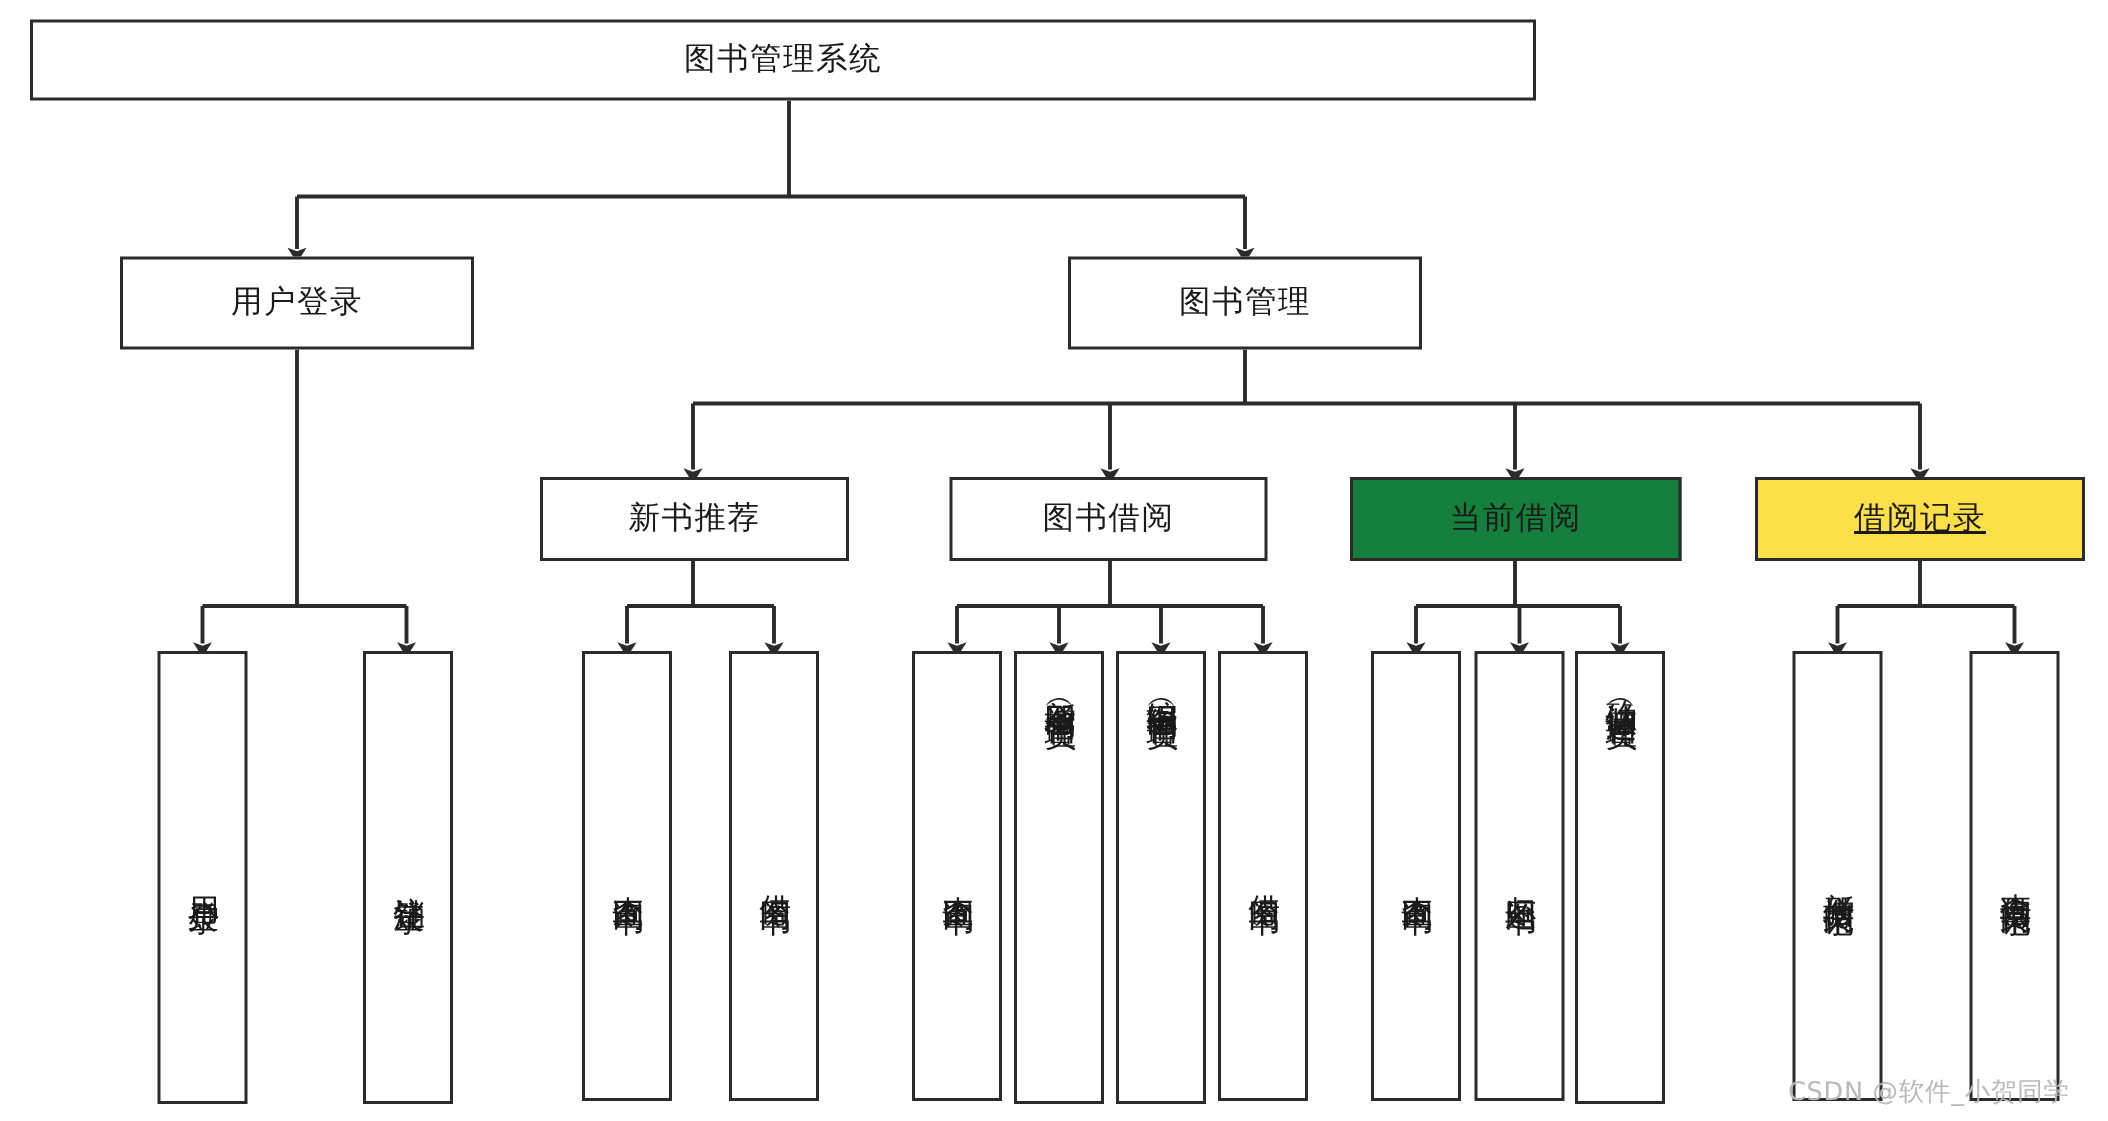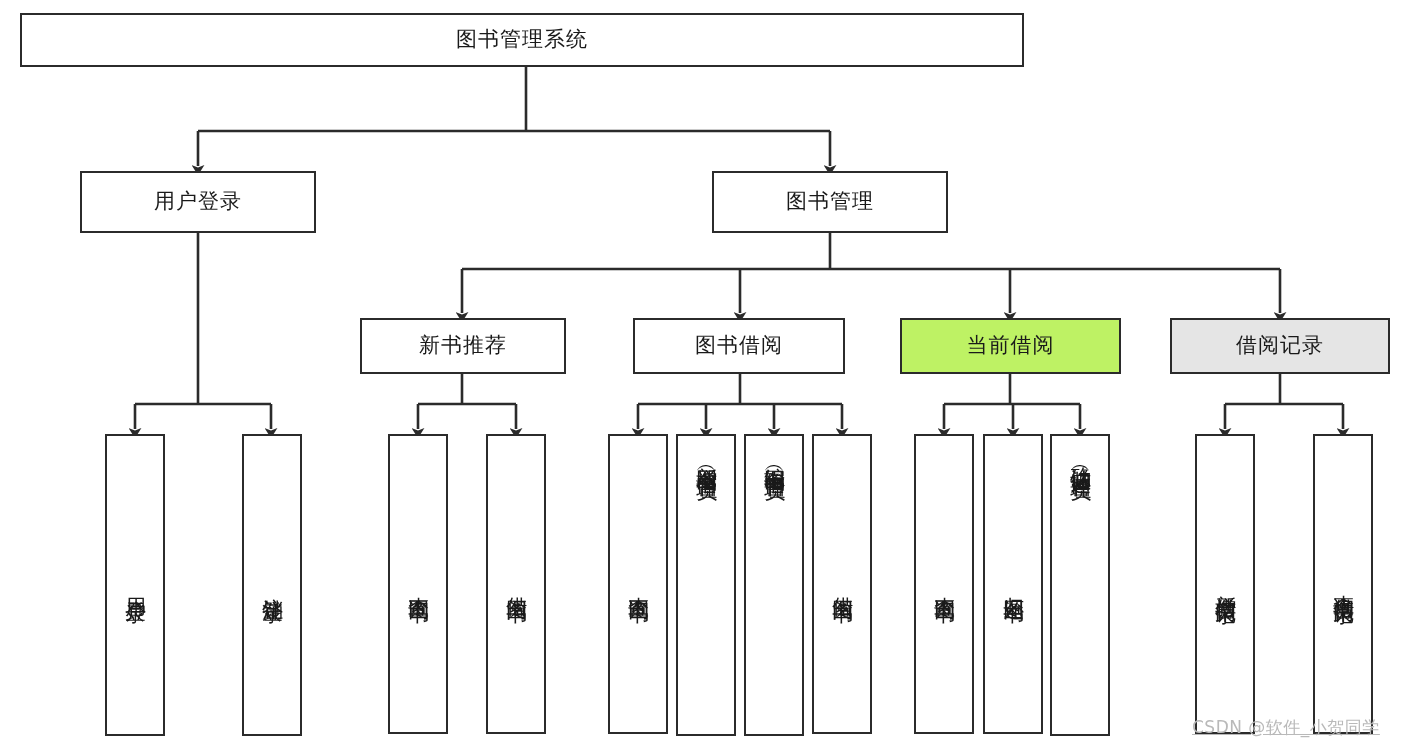--- a/index.html
+++ b/index.html
@@ -136,24 +136,24 @@
   <div class="node horizontal" style="left: 712px; top: 171px; width: 236px; height: 62px; border-color: rgb(43, 43, 43); background: rgb(255, 255, 255); color: rgb(26, 26, 26);">
     <span>图书管理</span>
   </div>
 
   <div class="node horizontal" style="left: 633px; top: 318px; width: 212px; height: 56px; border-color: rgb(43, 43, 43); background: rgb(255, 255, 255); color: rgb(26, 26, 26);">
     <span>图书借阅</span>
   </div>
   <div class="node horizontal" style="left: 360px; top: 318px; width: 206px; height: 56px; border-color: rgb(43, 43, 43); background: rgb(255, 255, 255); color: rgb(26, 26, 26);">
     <span>新书推荐</span>
   </div>
-  <div class="node horizontal" style="left: 900px; top: 318px; width: 221px; height: 56px; border-color: rgb(43, 43, 43); background: #bef264; color: rgb(26, 26, 26);">
+  <div class="node horizontal" style="left: 900px; top: 318px; width: 221px; height: 56px; border-color: rgb(43, 43, 43); background: #15803d; color: rgb(26, 26, 26);">
     <span>当前借阅</span>
   </div>
-  <div class="node horizontal" style="left: 1170px; top: 318px; width: 220px; height: 56px; border-color: rgb(43, 43, 43); background: #e5e5e5; color: rgb(26, 26, 26);">
+  <div class="node horizontal" style="left: 1170px; top: 318px; width: 220px; height: 56px; border-color: rgb(43, 43, 43); background: #fde047; color: rgb(26, 26, 26); text-decoration: underline;">
     <span>借阅记录</span>
   </div>
 
   <div class="node vertical center-text" style="left: 105px; top: 434px; width: 60px; height: 302px; border-color: rgb(43, 43, 43); background: rgb(255, 255, 255); color: rgb(26, 26, 26);">
     <span class="vlabel">用户登录</span>
   </div>
   <div class="node vertical center-text" style="left: 242px; top: 434px; width: 60px; height: 302px; border-color: rgb(43, 43, 43); background: rgb(255, 255, 255); color: rgb(26, 26, 26);">
     <span class="vlabel">注销登录</span>
   </div>
   <div class="node vertical center-text" style="left: 388px; top: 434px; width: 60px; height: 300px; border-color: rgb(43, 43, 43); background: rgb(255, 255, 255); color: rgb(26, 26, 26);">
@@ -183,15 +183,15 @@
   <div class="node vertical" style="left: 1050px; top: 434px; width: 60px; height: 302px; border-color: rgb(43, 43, 43); background: rgb(255, 255, 255); color: rgb(26, 26, 26);">
     <span class="vlabel">确认归还（管理员）</span>
   </div>
   <div class="node vertical center-text" style="left: 1195px; top: 434px; width: 60px; height: 300px; border-color: rgb(43, 43, 43); background: rgb(255, 255, 255); color: rgb(26, 26, 26);">
     <span class="vlabel">新增借阅记录</span>
   </div>
   <div class="node vertical center-text" style="left: 1313px; top: 434px; width: 60px; height: 300px; border-color: rgb(43, 43, 43); background: rgb(255, 255, 255); color: rgb(26, 26, 26);">
     <span class="vlabel">查询借阅记录</span>
   </div>
 
-  <div class="watermark" style="left: 1192px; top: 716px; color: rgb(185, 185, 185); text-decoration: underline;">CSDN @软件_小贺同学</div>
+  <div class="watermark" style="left: 1192px; top: 716px; color: rgb(185, 185, 185);">CSDN @软件_小贺同学</div>
 
 </div>
 
 </body></html>

